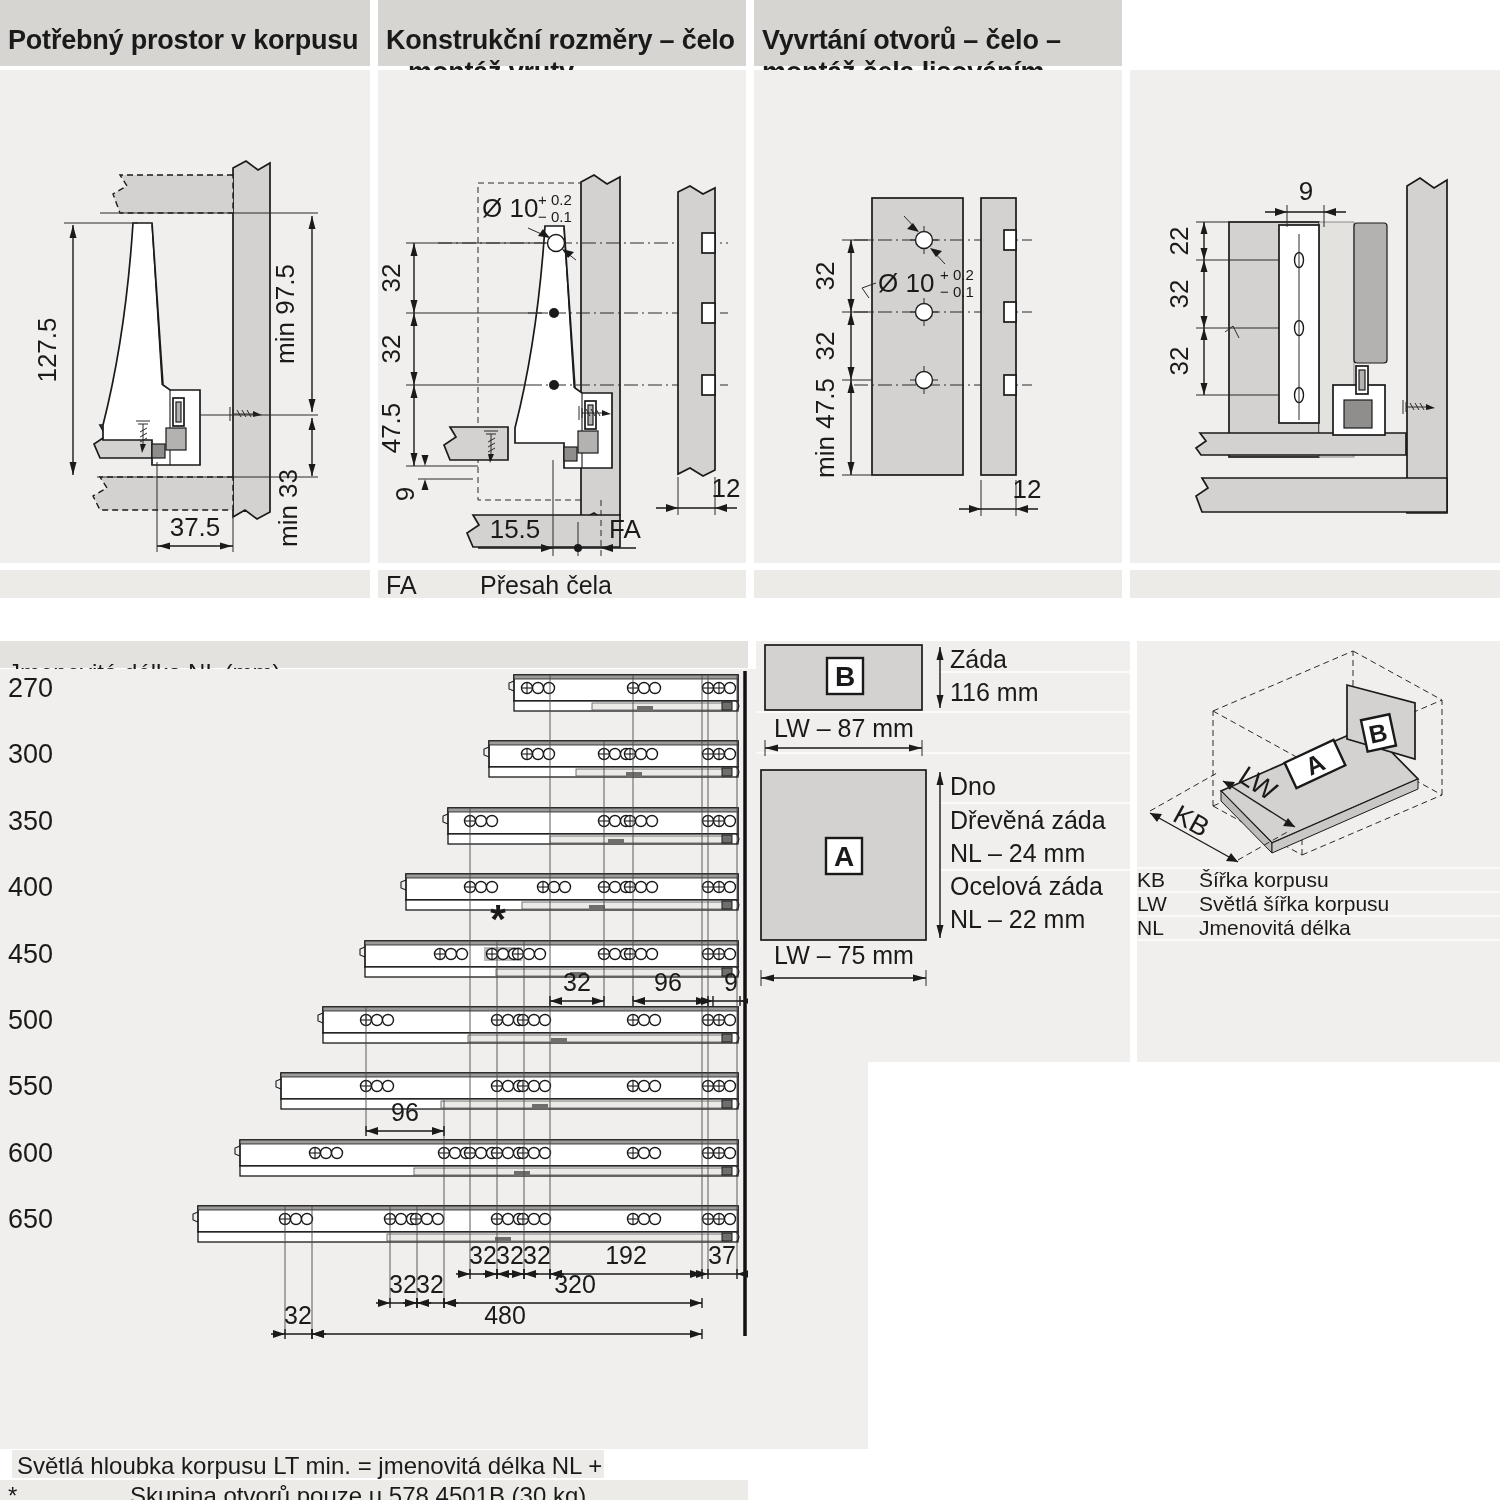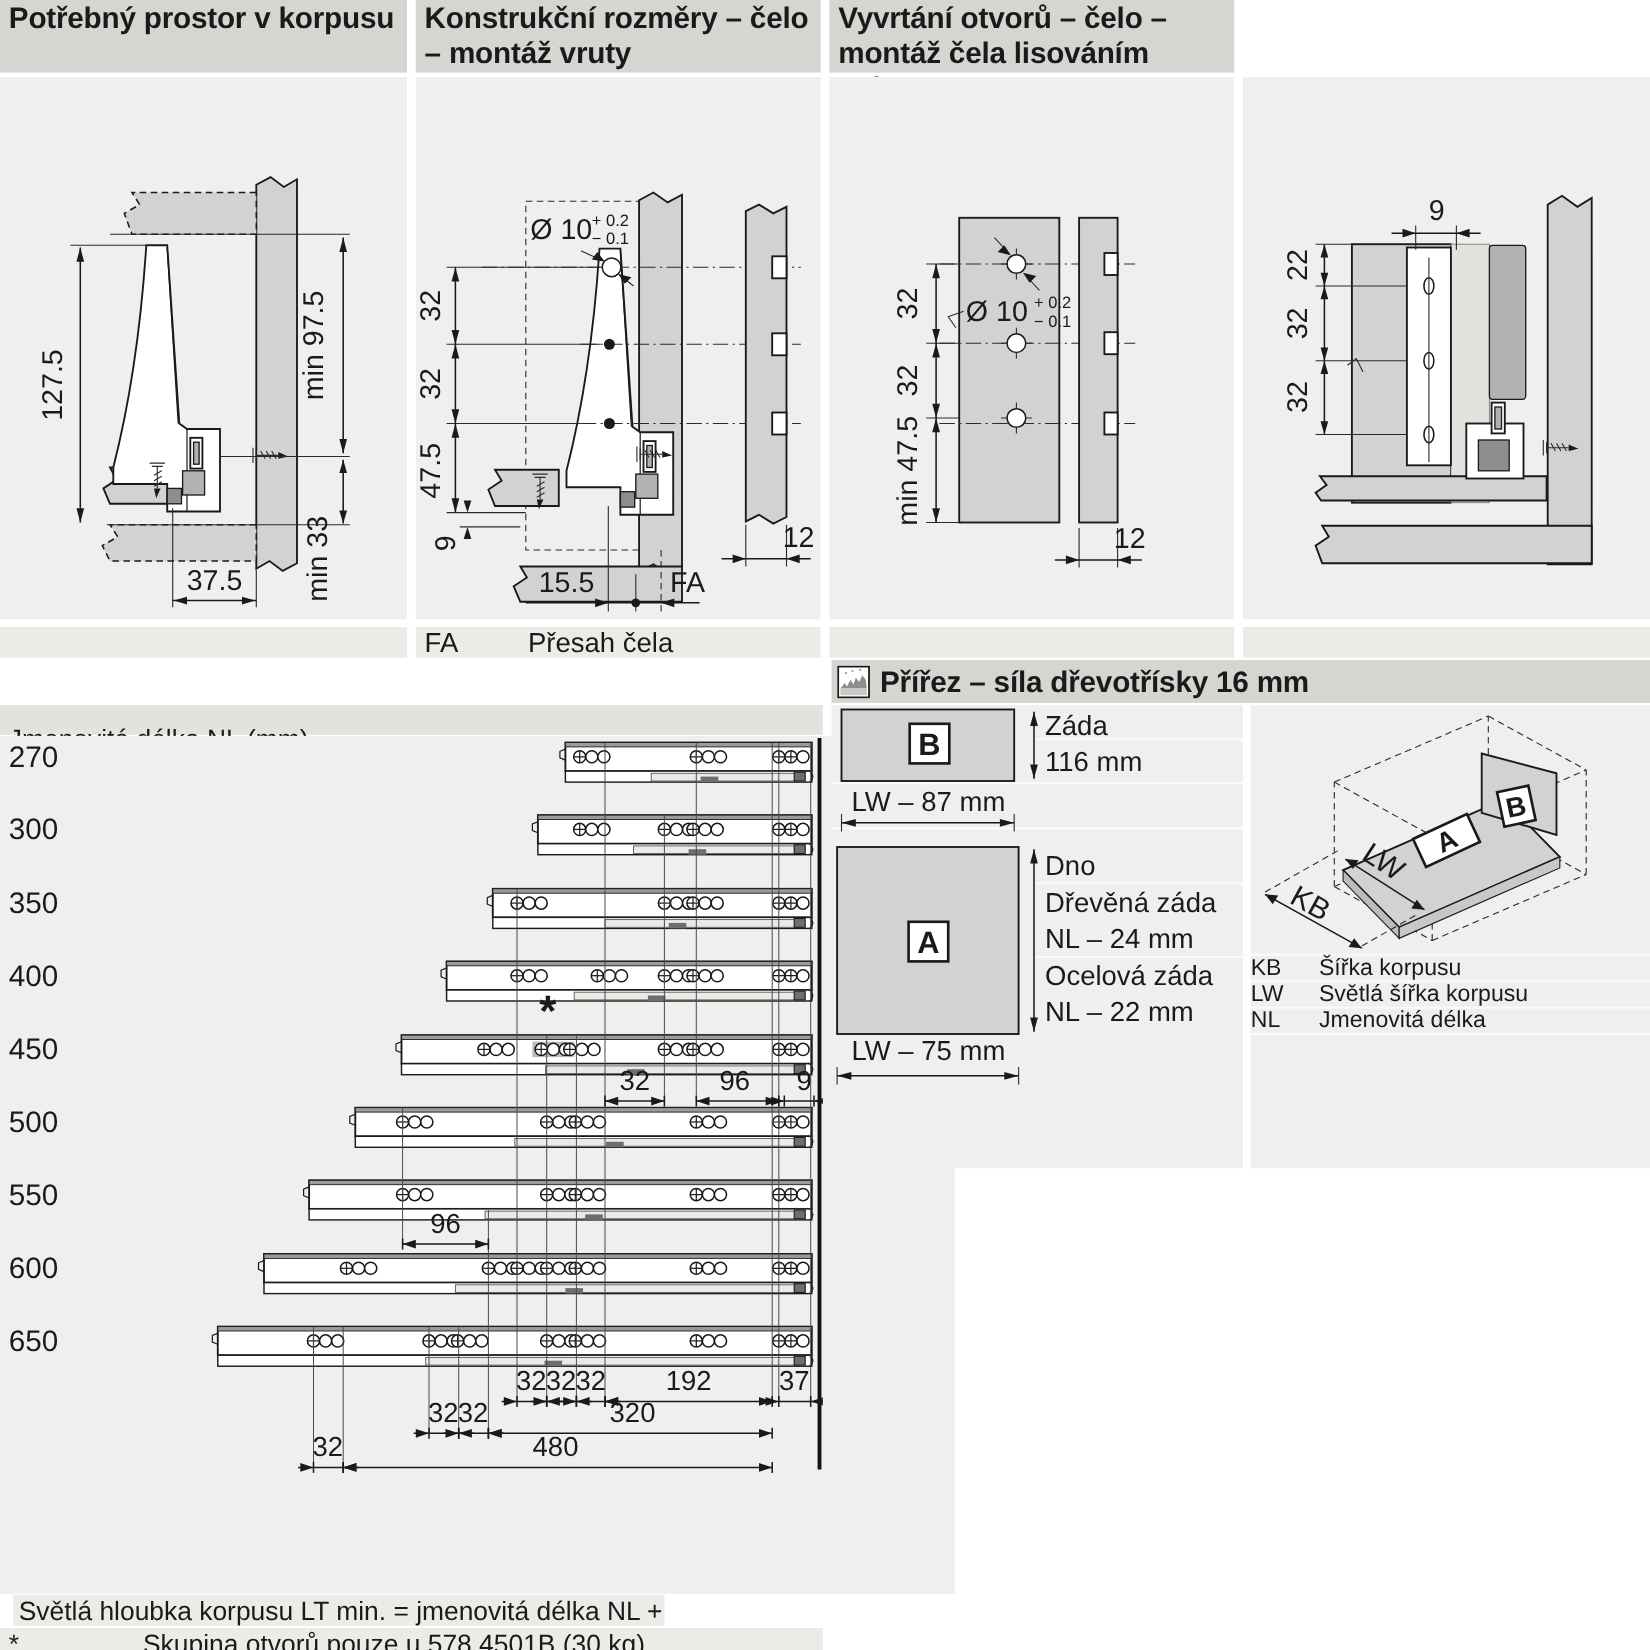--- a/index.html
+++ b/index.html
@@ -1,20 +1,20 @@
 <!DOCTYPE html>
 <html><head>
 <meta charset="utf-8">
 <style>
   html,body{margin:0;padding:0;background:#fff;}
   #page{position:relative;width:1500px;height:1500px;background:#fff;overflow:hidden;
         font-family:"Liberation Sans",sans-serif;color:#1a1a1a;}
   .panel{position:absolute;}
   .titlebar{position:absolute;background:#d6d5d1;font-weight:bold;font-size:27px;
-            line-height:32px;padding:0 10px 0 8px;box-sizing:border-box;letter-spacing:-0.2px;}
+            line-height:32px;padding:24px 10px 0 8px;box-sizing:border-box;letter-spacing:-0.2px;}
   .pbody{position:absolute;background:#f0efed;}
   .pband{position:absolute;background:#ecebe8;font-size:25px;}
   .subband{position:absolute;background:#e3e2de;font-size:24px;padding:18px 0 0 8px;box-sizing:border-box;}
   svg{position:absolute;left:0;top:0;}
   svg text{font-family:"Liberation Sans",sans-serif;fill:#1a1a1a;}
   .dimt{font-size:25px;}
   .dimt2{font-size:26px;}
   .tol{font-size:15px;}
   .rowlab{font-size:27px;}
   .star{font-size:40px;font-weight:bold;}
@@ -746,31 +746,20 @@
     <div class="pband" style="left:12px;top:850px;width:592px;height:28px;">
       <span style="position:absolute;left:5px;top:2px;font-size:24px;">Světlá hloubka korpusu LT min. = jmenovitá délka NL + 3 mm</span>
     </div>
     <div class="pband" style="left:0;top:880px;width:748px;height:20px;overflow:hidden;">
       <span style="position:absolute;left:8px;top:2px;font-size:24px;">*</span>
       <span style="position:absolute;left:130px;top:2px;font-size:24px;">Skupina otvorů pouze u 578.4501B (30 kg)</span>
     </div>
   </div>
 
   <div class="panel" style="left:756px;top:600px;width:744px;height:462px;">
-    <div class="titlebar" style="left:0;top:0;width:744px;height:39px;padding-top:4px;padding-left:44px;">
-      <svg width="30" height="30" viewBox="0 0 30 30" style="left:5px;top:5px;">
-        <rect x="1" y="1" width="28" height="28" fill="#fff" stroke="#1a1a1a" stroke-width="1.6"></rect>
-        <polygon fill="#8f8e8c" points="3,21 7,16 9,19 12,13 15,17 17,11 20,15 23,9 26,13 27,21"></polygon>
-        <rect x="3" y="21" width="24" height="6" fill="#c9c8c6"></rect>
-        <circle cx="8" cy="7" r="1" fill="#9a9997"></circle>
-          <circle cx="14" cy="5" r="1" fill="#9a9997"></circle>
-          <circle cx="21" cy="4" r="1" fill="#9a9997"></circle>
-      </svg>
-      <span>Přířez – síla dřevotřísky 16 mm</span>
-    </div>
     <div class="pbody" style="left:0;top:41px;width:374px;height:421px;">
       <svg width="374" height="421" viewBox="0 641 374 421">
         <line class="sep" x1="0" y1="712" x2="374" y2="712"></line>
         <line class="sep" x1="0" y1="753" x2="374" y2="753"></line>
         <line class="sep" x1="184" y1="672" x2="374" y2="672"></line>
         <line class="sep" x1="184" y1="803" x2="374" y2="803"></line>
         <line class="sep" x1="184" y1="870" x2="374" y2="870"></line>
 
         <rect class="gfill" x="9" y="645" width="157" height="65" stroke-width="2.2"></rect>
         <rect class="wfill2" x="71" y="658" width="36" height="36"></rect>

